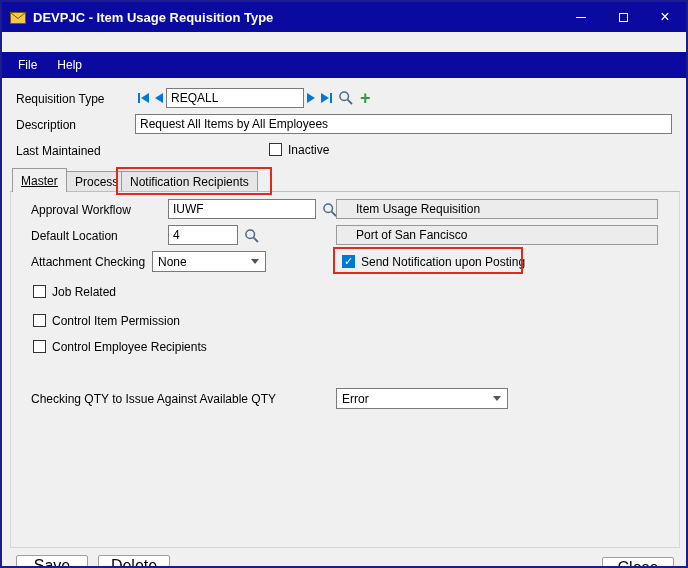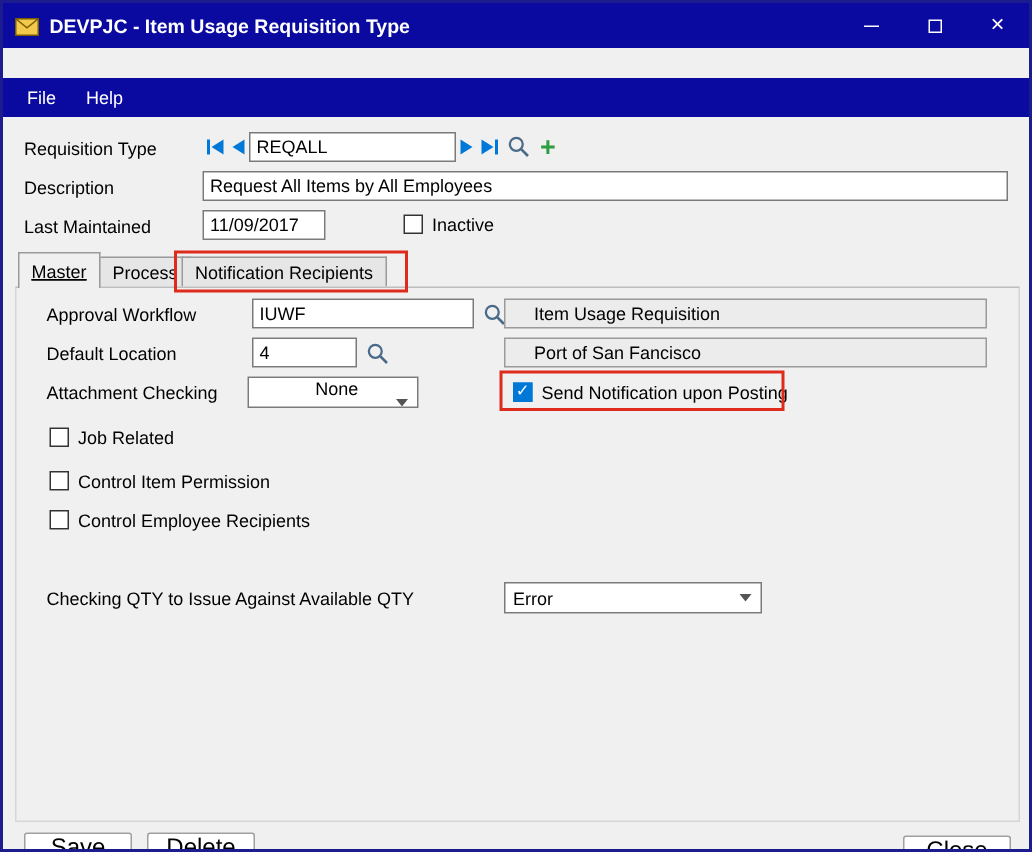--- a/index.html
+++ b/index.html
@@ -176,21 +176,20 @@
       </div>
       <div class="iconbtn">
         <span class="plus-glyph">+</span>
       </div>
     </div>
 
     <span class="lbl" style="left:14px; top:40px;">Description</span>
     <input class="txt" style="left: 133px; top: 36px; width: 537px;" value="Request All Items by All Employees">
 
     <span class="lbl" style="left:14px; top:66px;">Last Maintained</span>
-    <input class="txt" style="left: 133px; top: 62px; width: 82px;" value="11/09/2017">
     <div class="check-row" style="left:267px; top:64px;">
       <span class="checkbox"></span>
       <span class="chklbl">Inactive</span>
     </div>
 
     <div class="tab active" style="left:10px; top:90px;text-decoration:underline;">
       <span class="tab-label">Master</span>
     </div>
     <div class="tab" style="left:64px; top:93px;">
       <span class="tab-label">Process</span>
@@ -216,21 +215,21 @@
       <input class="txt" style="left: 157px; top: 33px; width: 70px;" value="4">
       <div class="iconbtn abs" style="left:230px; top:34px;">
         <svg class="mag" width="16" height="16" viewBox="0 0 16 16">
           <circle cx="6.2" cy="6.2" r="4.3" fill="none" stroke="#4a6a8a" stroke-width="1.5"></circle>
           <line x1="9.6" y1="9.6" x2="14" y2="14" stroke="#4a6a8a" stroke-width="1.8"></line>
         </svg>
       </div>
       <div class="display-field" style="left:325px; top:33px; width:322px;">Port of San Fancisco</div>
 
       <span class="lbl" style="left:20px; top:63px;">Attachment Checking</span>
-      <div class="dd" style="left:154px; top:59px; width:114px;flex-direction:column;">
+      <div class="dd" style="left:141px; top:59px; width:114px;">
         <span>None</span>
         <span class="dd-chev"></span>
       </div>
       <div class="check-row" style="left:331px; top:62px;">
         <span class="checkbox checked"></span>
         <span class="chklbl">Send Notification upon Posting</span>
       </div>
       <div class="annotation" style="left:322px; top:55px; width:190px; height:27px;"></div>
 
       <div class="check-row" style="left:22px; top:92px;">

